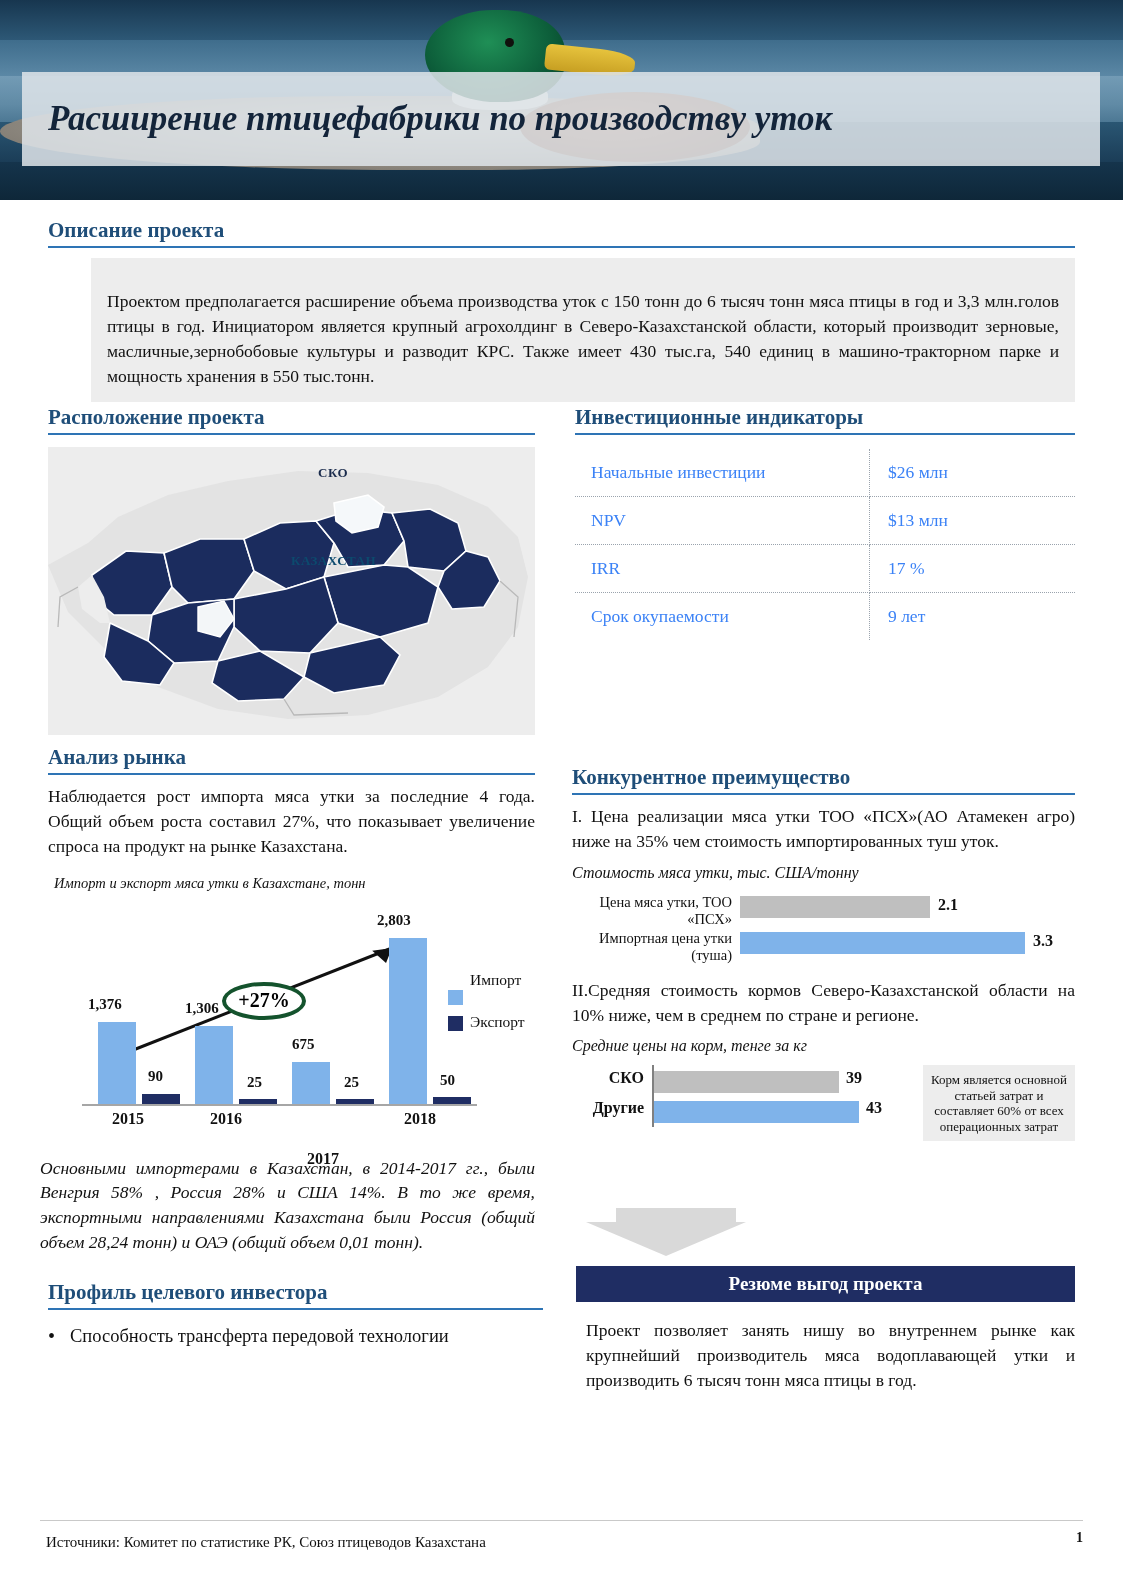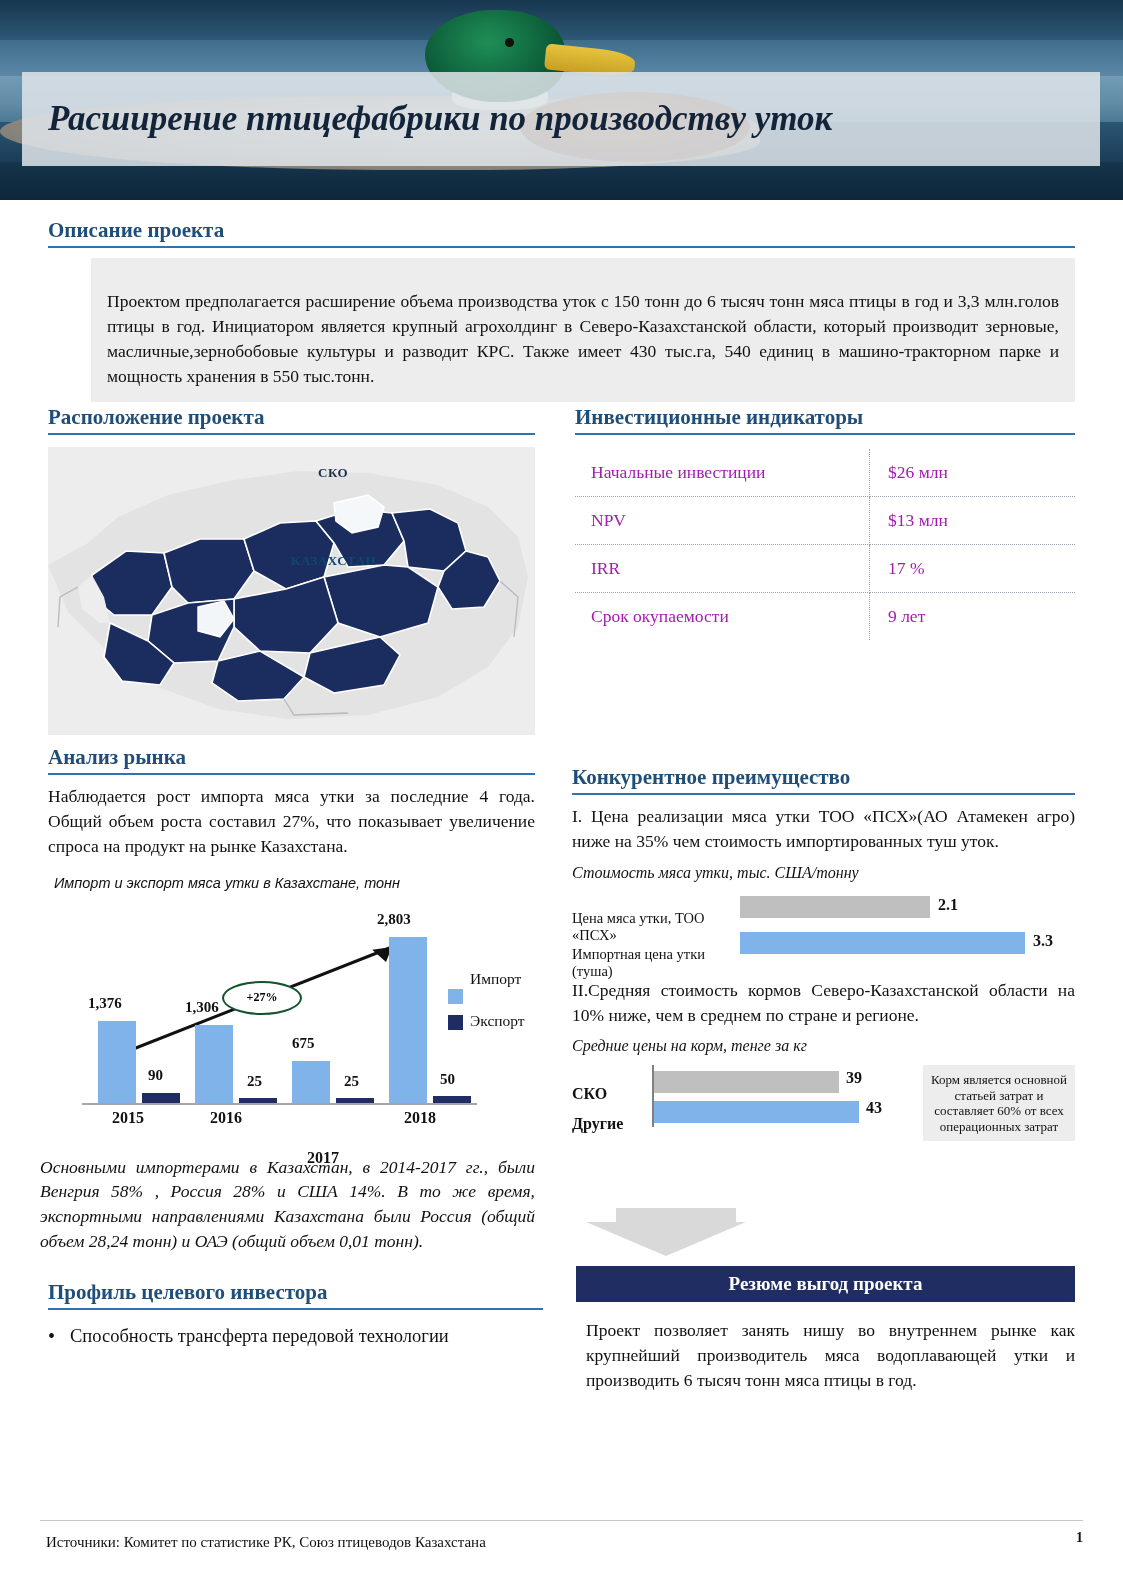--- a/index.html
+++ b/index.html
@@ -93,34 +93,34 @@
     position:absolute; color:#0c4a6e; font-weight:bold; font-size:13px;
     font-family:"Liberation Serif", serif; letter-spacing:.5px;
   }
   .lbl-kz { left:243px; top:106px; }
   .lbl-sko { left:270px; top:18px; color:#1b2c4d; }
 
   
   .inv-wrap { position:absolute; left:575px; top:405px; width:500px; }
   .inv-table { margin-top:14px; width:500px; border-collapse:collapse; }
   .inv-table td {
-    font-size:17.5px; color:#a21caf; padding:13px 6px;
+    font-size:17.5px; color:#3b82f6; padding:13px 6px;
     border-bottom:1px dotted #9aa3ad;
     font-family:"Liberation Serif", serif;
   }
   .inv-table tr:last-child td { border-bottom:none; }
   .inv-table td.k { width:272px; padding-left:16px; border-right:1px dotted #9aa3ad; }
   .inv-table td.v { padding-left:18px; }
 
   
   .mkt-wrap { position:absolute; left:40px; top:745px; width:495px; }
   .mkt-p { margin-top:9px; }
   .chart-cap {
     font-style:italic; font-size:14.5px; color:#111; margin-top:16px;
-    font-family:Liberation Sans, sans-serif;
+    font-family:Liberation Serif, serif;
   }
   .chart-area { position:relative; width:495px; height:250px; margin-top:4px; }
   .axis-line { position:absolute; left:42px; top:208px; width:395px; height:2px; background:#a6a6a6; }
   .bar { position:absolute; bottom:42px; }
   .bar-imp { background:#7fb3ea; width:38px; }
   .bar-exp { background:#1f2d63; width:38px; }
   .bar-val {
     position:absolute; font-weight:bold; font-size:15px; color:#111;
     font-family:"Liberation Serif", serif; white-space:nowrap;
   }
@@ -128,41 +128,41 @@
     position:absolute; top:214px; font-weight:bold; font-size:16px; color:#111;
     font-family:"Liberation Serif", serif;
   }
   .legend-item {
     position:absolute; font-size:15.5px; color:#111;
     font-family:"Liberation Serif", serif;
   }
   .legend-sw { position:absolute; width:15px; height:15px; }
   .pct-oval {
     position:absolute; left:182px; top:86px; width:76px; height:30px;
-    border:2px solid #14532d; border-radius:50%;
+    border:4px solid #14532d; border-radius:50%;
     display:flex; align-items:center; justify-content:center;
-    font-weight:bold; font-size:12px; font-family:"Liberation Serif", serif;
+    font-weight:bold; font-size:20px; font-family:"Liberation Serif", serif;
     background:#fff;
   }
   .mkt-p2 { margin-top:8px; }
 
   
   .prof-wrap { position:absolute; left:48px; top:1280px; width:495px; }
   .bullet-row { display:flex; margin-top:14px; }
   .bullet-dot { width:22px; font-size:20px; line-height:1.25; color:#111; }
   .bullet-txt { font-size:18.5px; line-height:1.3; color:#111; font-family:"Liberation Serif", serif; }
 
   
   .comp-wrap { position:absolute; left:572px; top:765px; width:503px; }
   .comp-p { margin-top:9px; }
   .mini-cap { font-style:italic; font-size:16px; margin-top:10px; font-family:"Liberation Serif", serif; color:#111;}
   .hbar-block { position:relative; margin-top:10px; height:72px; }
   .hlabel {
-    position:absolute; right:0; text-align:left; font-size:14.5px; line-height:1.18;
-    font-family:"Liberation Serif", serif; color:#111;margin-top:16px;
+    position:absolute; right:0; text-align:right; font-size:14.5px; line-height:1.18;
+    font-family:"Liberation Serif", serif; color:#111;
   }
   .hbar { position:absolute; height:22px; }
   .hval { position:absolute; font-weight:bold; font-size:16px; font-family:"Liberation Serif", serif; color:#111;}
 
   .feed-block { position:relative; margin-top:10px; height:76px; }
   .feed-note {
     position:absolute; right:0; top:0; width:152px; height:76px;
     background:#ededed; font-size:13px; line-height:1.22; text-align:center;
     color:#111; font-family:"Liberation Serif", serif;
     display:flex; align-items:center; justify-content:center; padding:2px 4px;

